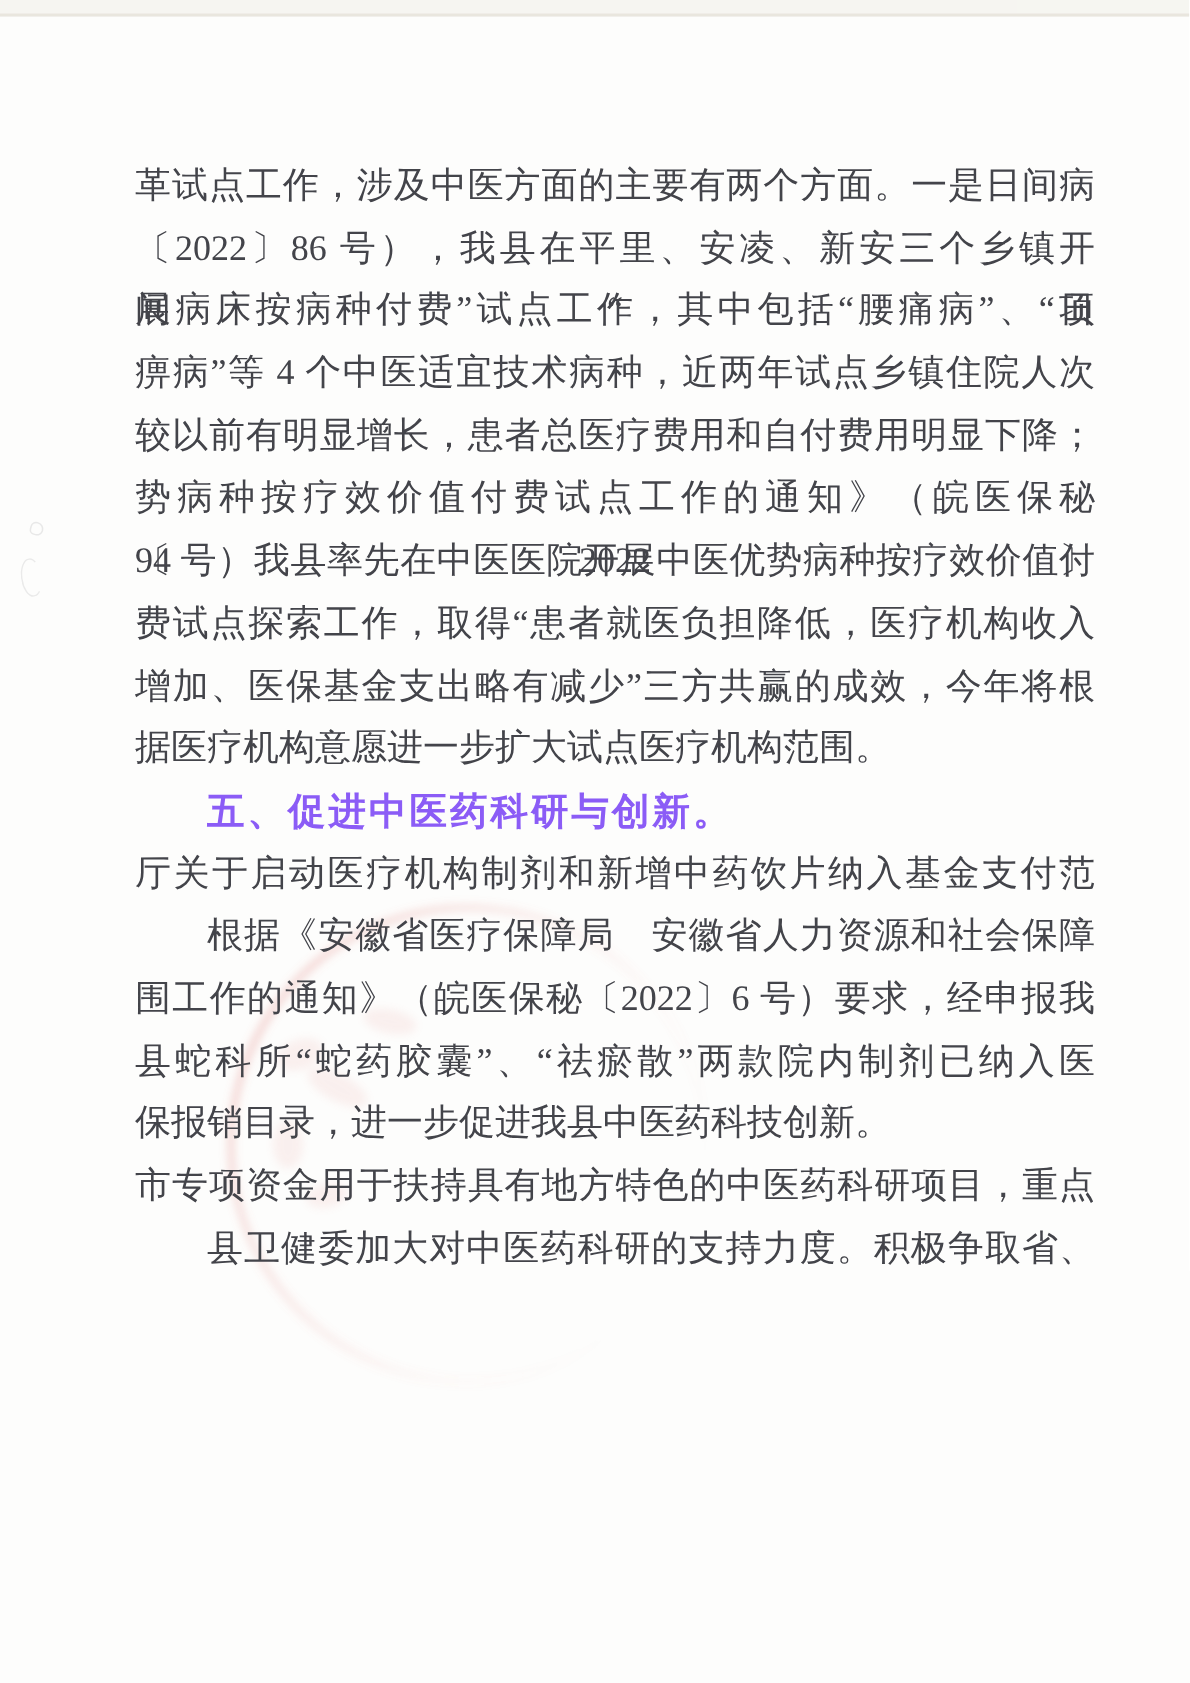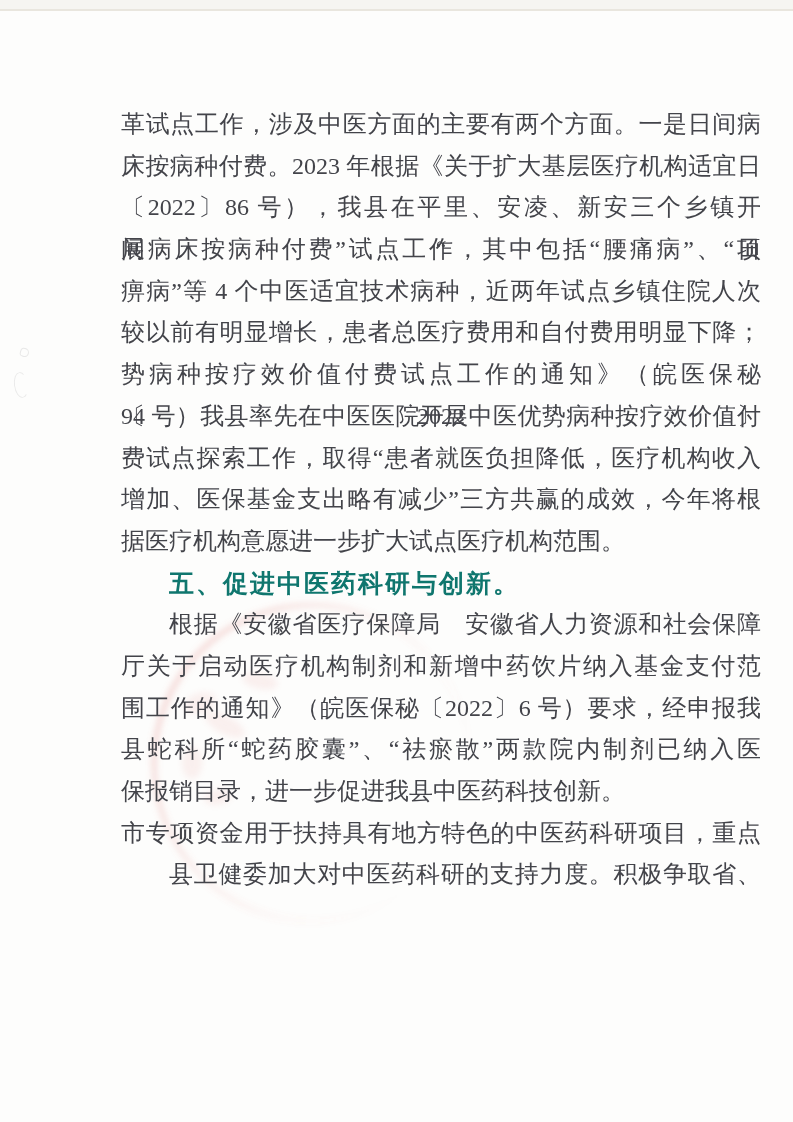--- a/index.html
+++ b/index.html
@@ -12,36 +12,36 @@
   }
   
   .top-edge{
     position:absolute;top:0;left:0;width:100%;height:9px;
     background:#f6f5f0;
     border-bottom:2px solid #e7e4db;
     opacity:.9;
   }
   
   .text-block{
-    position:absolute;left:121px;top:104px;width:640px;
+    position:absolute;left:90px;top:104px;width:640px;
     color:#43444a;
   }
   .line{
     height:41.7px;line-height:41.7px;
     font-size:24px;
     white-space:normal;
     overflow:visible;
   }
   .line.just{text-align:justify;text-align-last:justify;}
   .line.plain{text-align:right;text-align-last:left;}
   .line.indent{text-indent:48px;}
   .line.heading{
     font-family:"Liberation Sans","DejaVu Sans",sans-serif;
     font-weight:bold;
-    color:#0f766e;
+    color:#8b5cf6;
     font-size:25px;
     letter-spacing:2px;
   }
   
   .stamp{position:absolute;left:130px;top:585px;width:360px;height:360px;pointer-events:none;}
   
   .mark{position:absolute;border:1px solid #d7d7d7;opacity:.55;}
   .mark-a{left:20px;top:348px;width:7px;height:7px;border-radius:45% 55% 50% 40%;transform:rotate(15deg);}
   .mark-b{left:14px;top:372px;width:12px;height:24px;border-radius:50%;border-color:#dcdcdc;transform:rotate(-8deg);border-right-color:transparent;}
 </style>
@@ -72,33 +72,32 @@
       <ellipse cx="88" cy="212" rx="14" ry="8" transform="rotate(-12 88 212)"></ellipse>
       <ellipse cx="130" cy="96" rx="18" ry="8" transform="rotate(12 130 96)"></ellipse>
     </g>
   </svg>
 
   <div class="mark mark-a"></div>
   <div class="mark mark-b"></div>
 
   <div class="text-block">
       <div class="line just">革试点工作，涉及中医方面的主要有两个方面。一是日间病</div>
-      <div class="line just">床按病种付费。2023 年根据《关于扩大基层医疗机构适宜日</div>
       <div class="line just">〔2022〕86 号），我县在平里、安凌、新安三个乡镇开展“日</div>
       <div class="line just">间病床按病种付费”试点工作，其中包括“腰痛病”、“项</div>
       <div class="line just">痹病”等 4 个中医适宜技术病种，近两年试点乡镇住院人次</div>
       <div class="line just">较以前有明显增长，患者总医疗费用和自付费用明显下降；</div>
       <div class="line just">势病种按疗效价值付费试点工作的通知》（皖医保秘〔2022〕</div>
       <div class="line just">94 号）我县率先在中医医院开展中医优势病种按疗效价值付</div>
       <div class="line just">费试点探索工作，取得“患者就医负担降低，医疗机构收入</div>
       <div class="line just">增加、医保基金支出略有减少”三方共赢的成效，今年将根</div>
       <div class="line plain">据医疗机构意愿进一步扩大试点医疗机构范围。</div>
       <div class="line heading indent plain">五、促进中医药科研与创新。</div>
+      <div class="line just">厅关于启动医疗机构制剂和新增中药饮片纳入基金支付范</div>
       <div class="line indent just">根据《安徽省医疗保障局　安徽省人力资源和社会保障</div>
-      <div class="line just">厅关于启动医疗机构制剂和新增中药饮片纳入基金支付范</div>
       <div class="line just">围工作的通知》（皖医保秘〔2022〕6 号）要求，经申报我</div>
       <div class="line just">县蛇科所“蛇药胶囊”、“祛瘀散”两款院内制剂已纳入医</div>
       <div class="line plain">保报销目录，进一步促进我县中医药科技创新。</div>
       <div class="line just">市专项资金用于扶持具有地方特色的中医药科研项目，重点</div>
       <div class="line indent just">县卫健委加大对中医药科研的支持力度。积极争取省、</div>
     </div>
 
 </div>
 
 </body></html>

